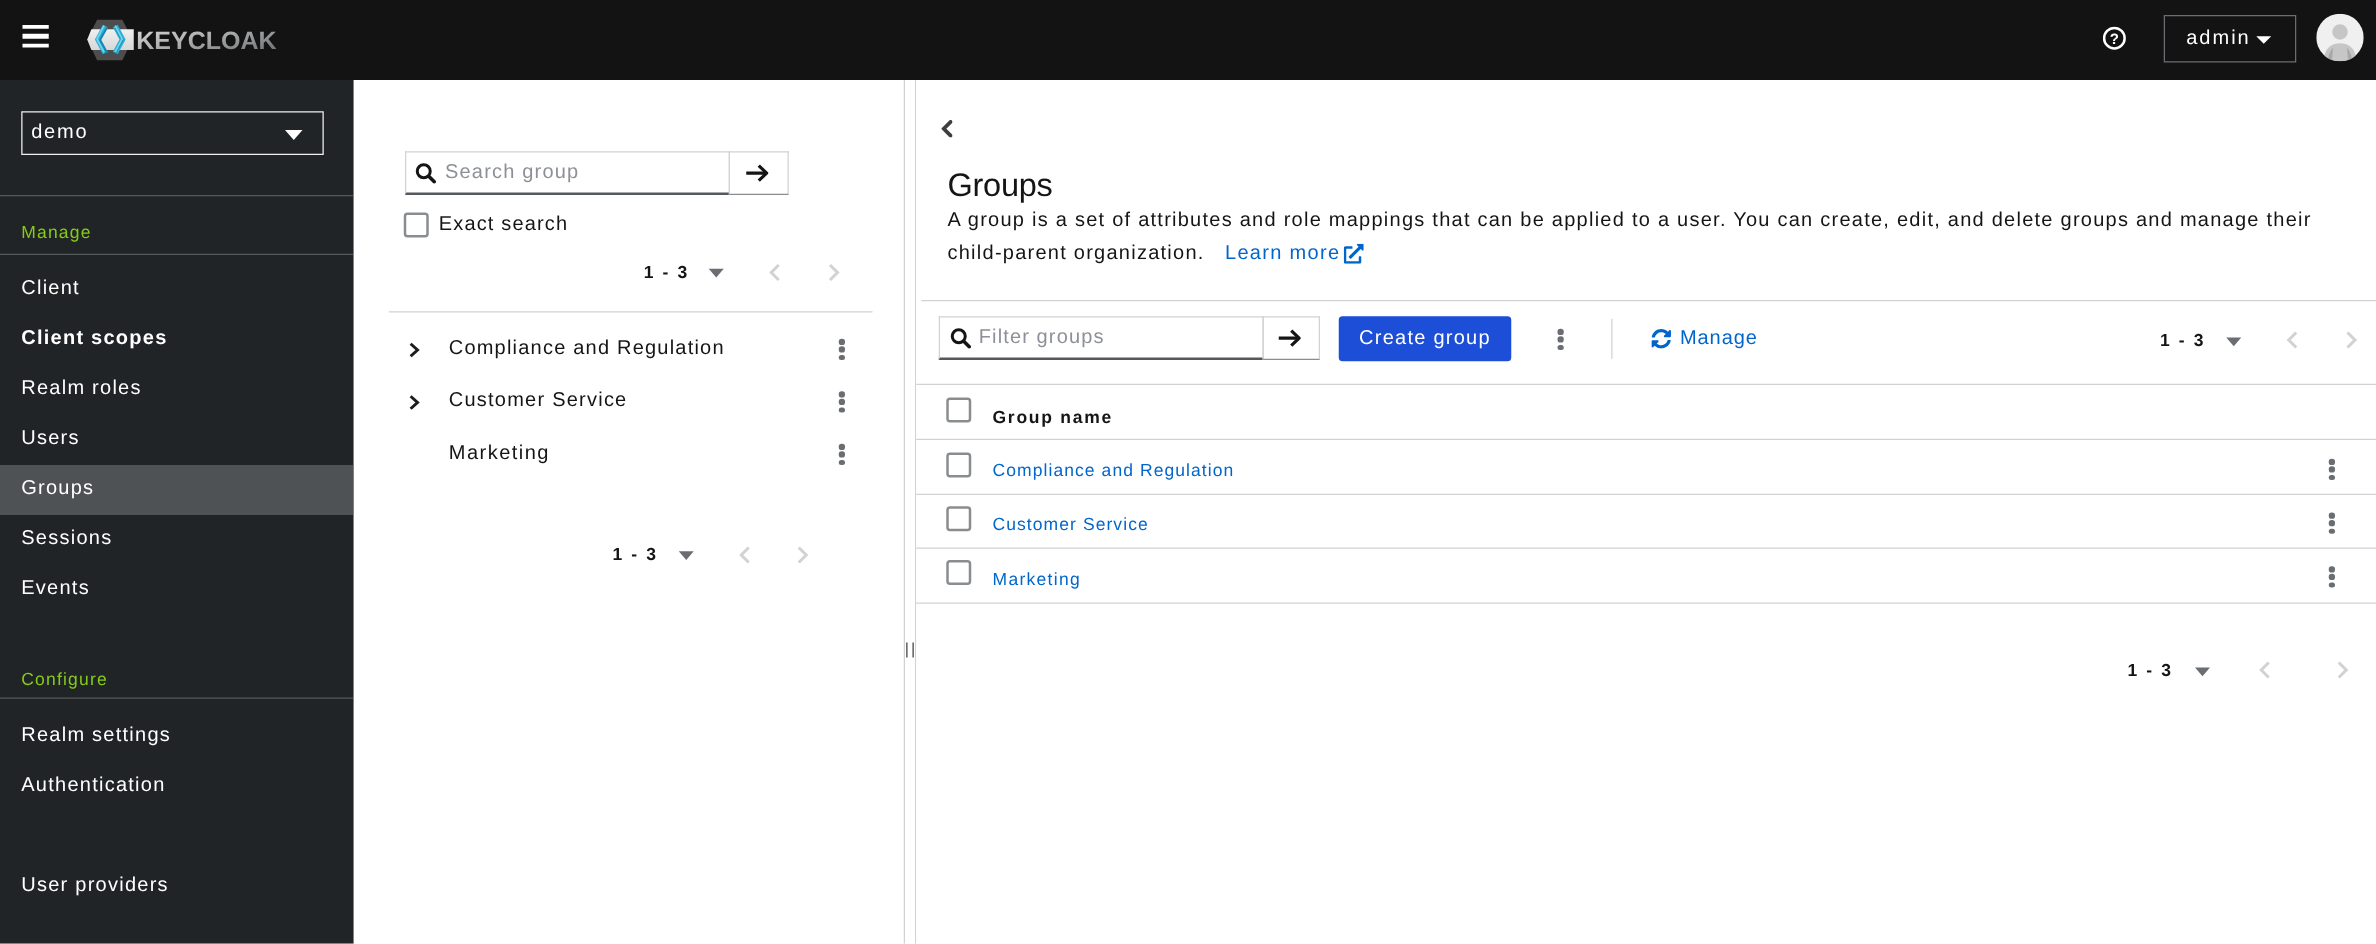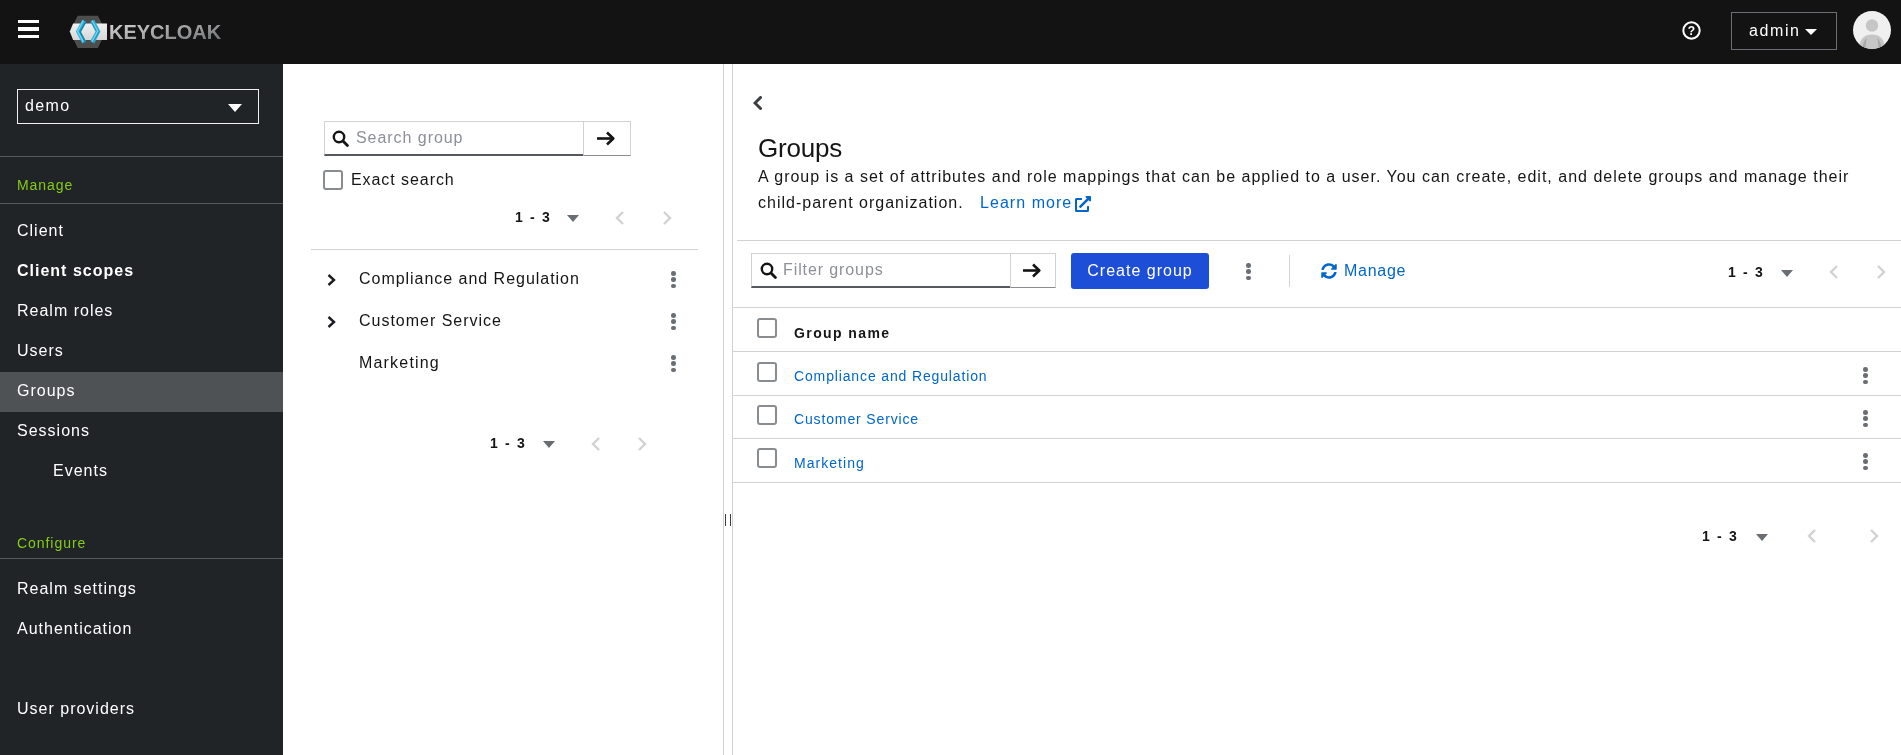--- a/index.html
+++ b/index.html
@@ -134,21 +134,21 @@
       </div>
     <div class="navitem" style="top:228px;">
         <span>Realm roles</span>
       </div>
     <div class="navitem cur" style="top:308px;">
         <span>Groups</span>
       </div>
     <div class="navitem" style="top:348px;">
         <span>Sessions</span>
       </div>
-    <div class="navitem" style="top:388px;margin-left:36px;">
+    <div class="navitem" style="top:388px;">
         <span>Events</span>
       </div>
     <div class="navsection" style="top:471px;">Configure</div>
     <div class="navsep" style="top:494px;"></div>
     <div class="navitem" style="top:506px;">
         <span>Realm settings</span>
       </div>
     <div class="navitem" style="top:546px;">
         <span>Authentication</span>
       </div>

